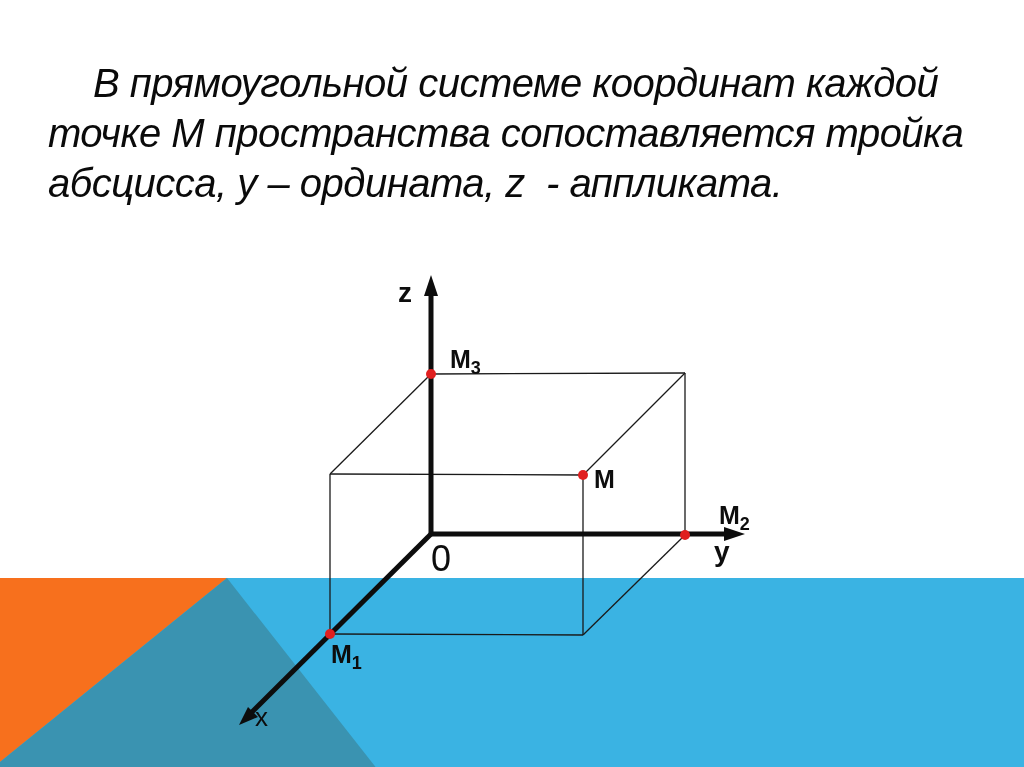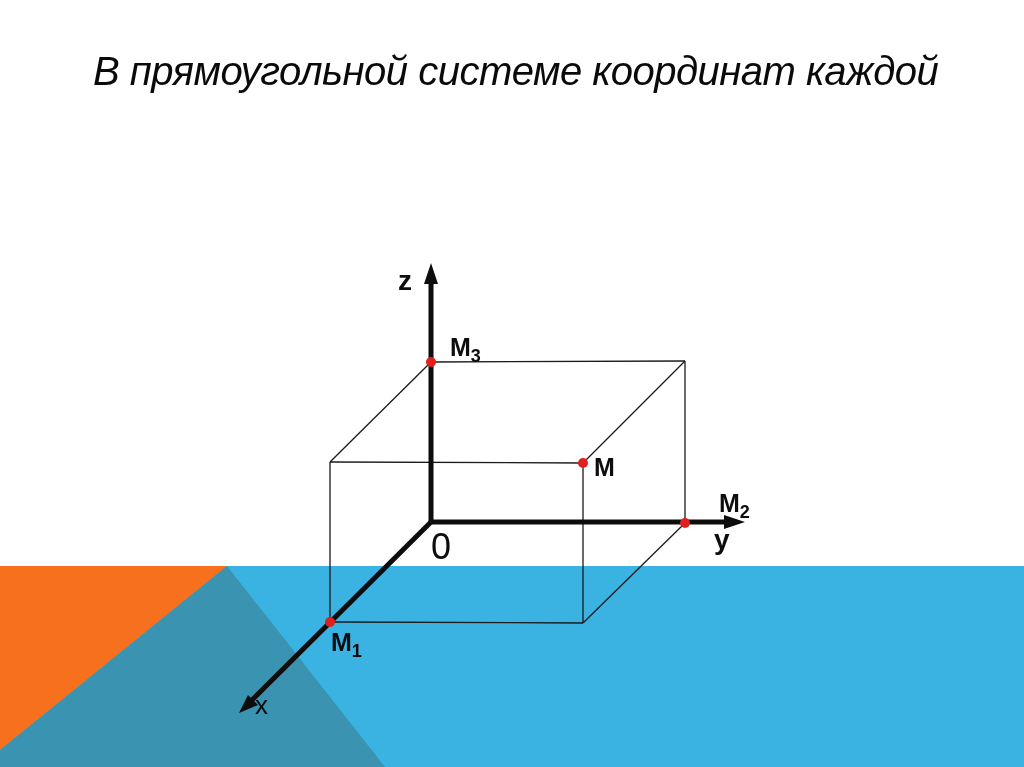--- a/index.html
+++ b/index.html
@@ -1,21 +1,21 @@
 <!DOCTYPE html>
 <html><head>
 <meta charset="utf-8">
 <style>
   html,body{margin:0;padding:0;}
   body{
     width:1024px;height:767px;overflow:hidden;position:relative;
     background:#ffffff;
     font-family:"Liberation Sans",sans-serif;
   }
-  .slide{position:absolute;left:0;top:0;width:1024px;height:551px;}
+  .slide{position:absolute;left:0;top:12px;width:1024px;height:551px;}
   svg.layer{position:absolute;left:0;top:0;width:1024px;height:767px;}
 
   
   .para{
     position:absolute;left:48px;top:46px;width:950px;
     font-style:italic;color:#0a0a0a;
   }
   .pline{
     font-size:40px;line-height:50px;white-space:pre-wrap;
     letter-spacing:-0.5px;
@@ -79,20 +79,22 @@
     <g fill="#e01f1f">
       <circle cx="431" cy="362" r="5"></circle>
       <circle cx="583" cy="463" r="5"></circle>
       <circle cx="685" cy="523" r="5"></circle>
       <circle cx="330" cy="622" r="5"></circle>
     </g>
   </svg>
 
   <div class="para">
     <div class="pline indent">В прямоугольной системе координат каждой</div>
+    <div class="pline">точке М пространства сопоставляется тройка</div>
+    <div class="pline">абсцисса, y – ордината, z  - аппликата.</div>
   </div>
 
   <span class="dlabel axis-label pos-z">z</span>
   <span class="dlabel axis-label pos-y">y</span>
   <span class="dlabel axis-label xlab pos-x">x</span>
   <span class="dlabel origin-label pos-o">0</span>
 
   <span class="dlabel point-label pos-m3"><span>M</span><span class="sub">3</span></span>
   <span class="dlabel point-label pos-m"><span>M</span><span class="sub"></span></span>
   <span class="dlabel point-label pos-m2"><span>M</span><span class="sub">2</span></span>

